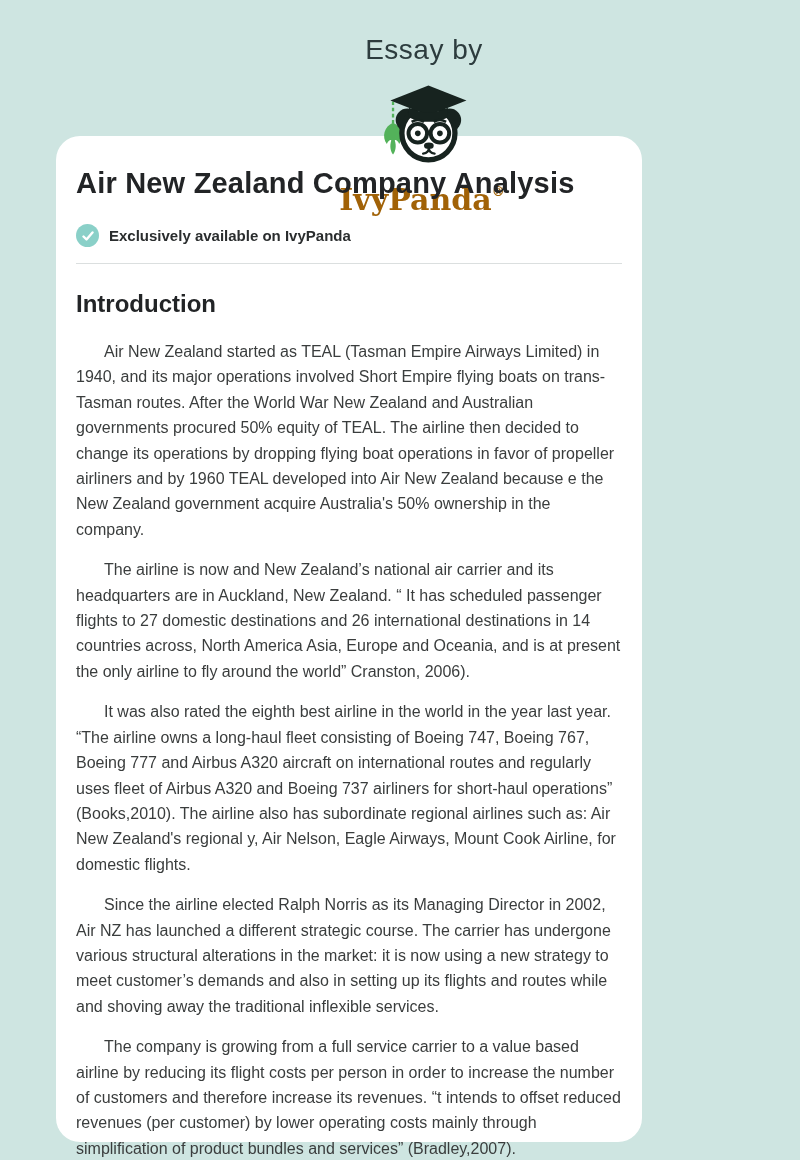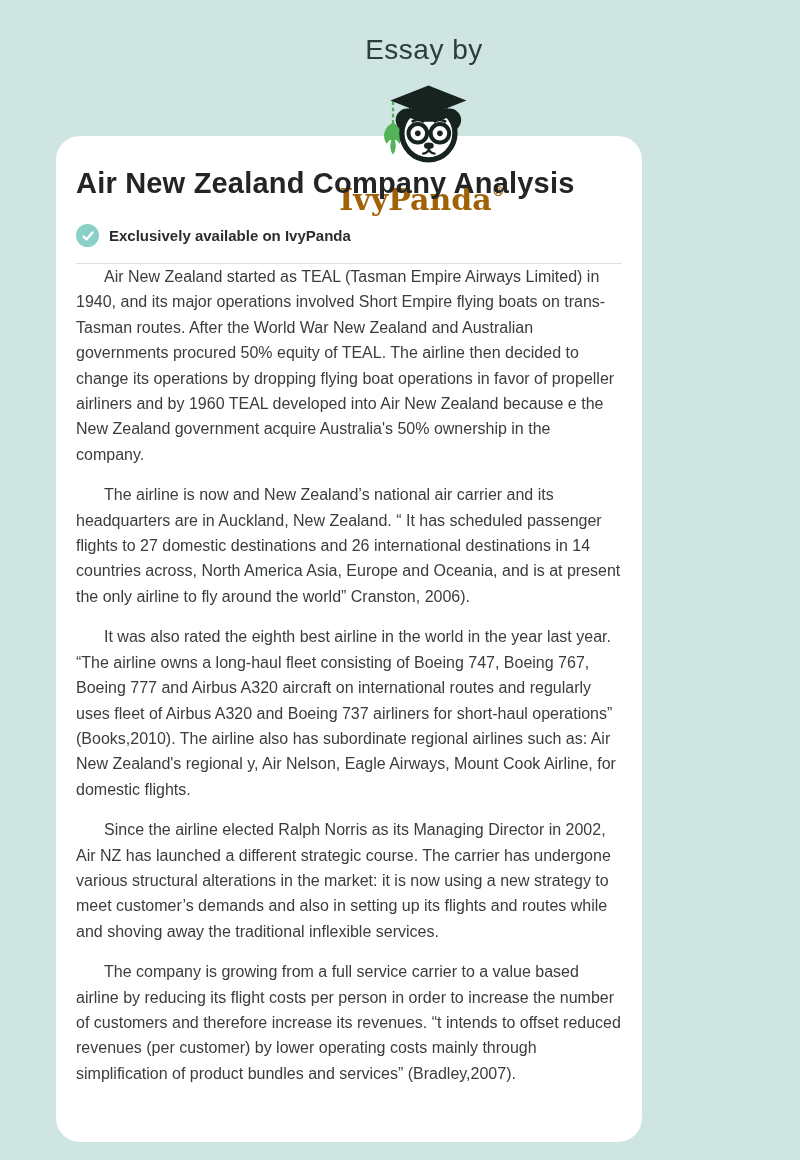--- a/index.html
+++ b/index.html
@@ -154,19 +154,20 @@
     <span class="check-badge">
       <svg viewBox="0 0 12 12" xmlns="http://www.w3.org/2000/svg" aria-hidden="true">
         <path d="M1.5 6.5 L4.5 9.5 L10.5 2.5" stroke="#ffffff" stroke-width="2.4" fill="none" stroke-linecap="round" stroke-linejoin="round"></path>
       </svg>
     </span>
     <span class="availability-label">Exclusively available on IvyPanda</span>
   </div>
 
   <hr class="divider">
 
+  <h2 class="section-heading">Introduction</h2>
 
   <p class="essay-paragraph">Air New Zealand started as TEAL (Tasman Empire Airways Limited) in 1940, and its major operations involved Short Empire flying boats on trans-Tasman routes. After the World War New Zealand and Australian governments procured 50% equity of TEAL. The airline then decided to change its operations by dropping flying boat operations in favor of propeller airliners and by 1960 TEAL developed into Air New Zealand because e the New Zealand government acquire Australia's 50% ownership in the company.</p>
   <p class="essay-paragraph">The airline is now and New Zealand’s national air carrier and its headquarters are in Auckland, New Zealand. “ It has scheduled passenger flights to 27 domestic destinations and 26 international destinations in 14 countries across, North America Asia, Europe and Oceania, and is at present the only airline to fly around the world” Cranston, 2006).</p>
   <p class="essay-paragraph">It was also rated the eighth best airline in the world in the year last year. “The airline owns a long-haul fleet consisting of Boeing 747, Boeing 767, Boeing 777 and Airbus A320 aircraft on international routes and regularly uses fleet of Airbus A320 and Boeing 737 airliners for short-haul operations” (Books,2010). The airline also has subordinate regional airlines such as: Air New Zealand's regional y, Air Nelson, Eagle Airways, Mount Cook Airline, for domestic flights.</p>
   <p class="essay-paragraph">Since the airline elected Ralph Norris as its Managing Director in 2002, Air NZ has launched a different strategic course. The carrier has undergone various structural alterations in the market: it is now using a new strategy to meet customer’s demands and also in setting up its flights and routes while and shoving away the traditional inflexible services.</p>
   <p class="essay-paragraph">The company is growing from a full service carrier to a value based airline by reducing its flight costs per person in order to increase the number of customers and therefore increase its revenues. “t intends to offset reduced revenues (per customer) by lower operating costs mainly through simplification of product bundles and services” (Bradley,2007).</p>
 </main>
 
 </body></html>

